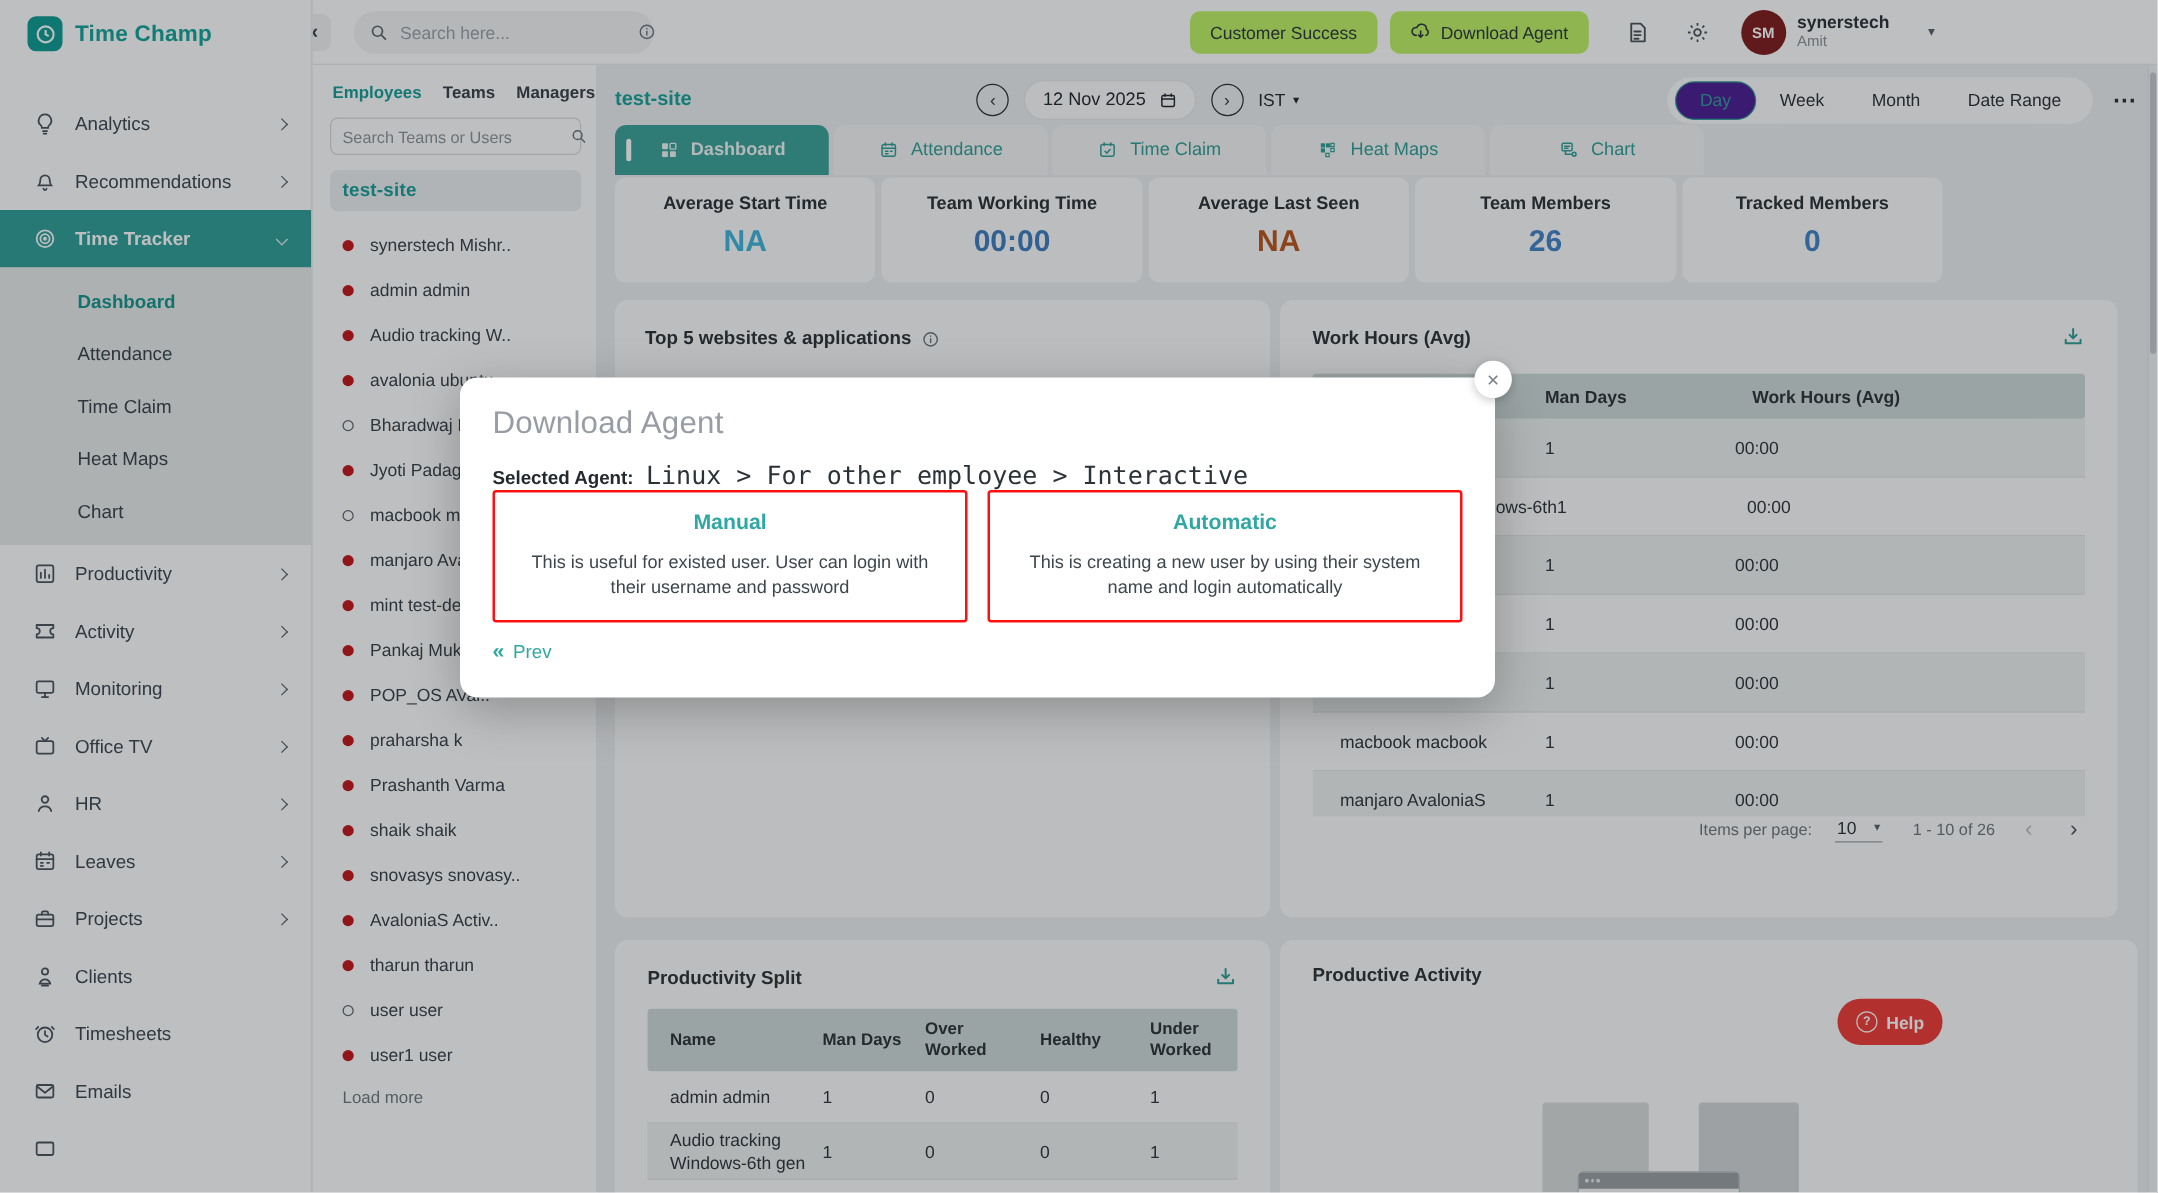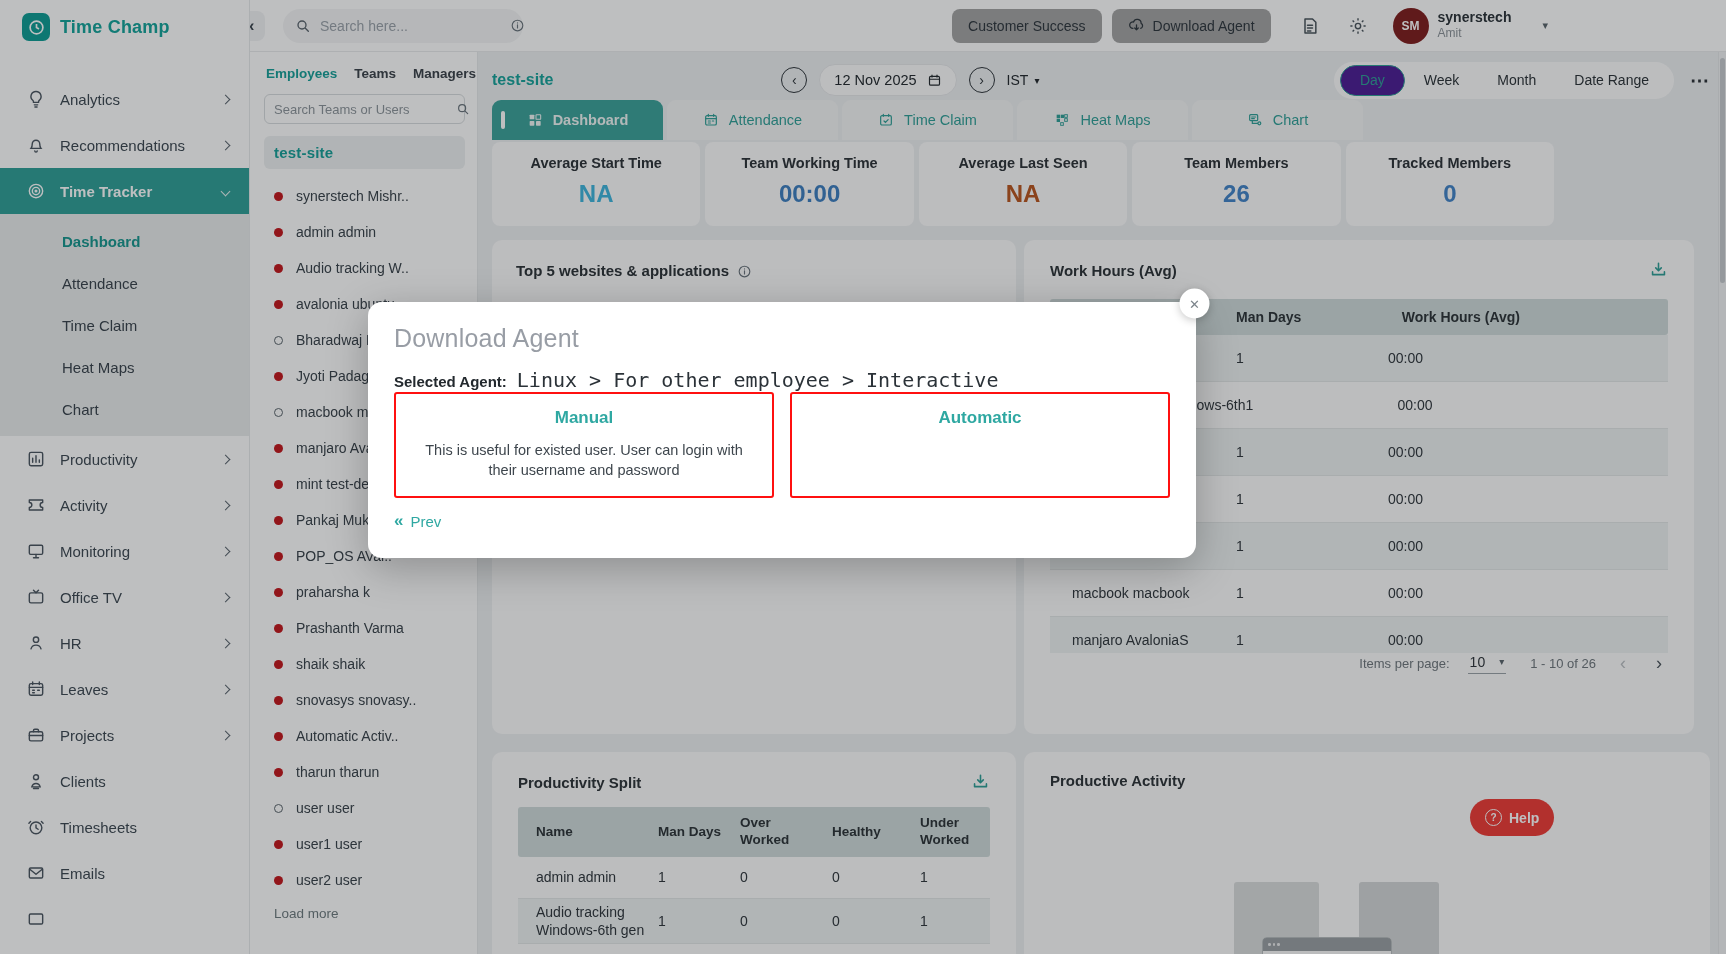--- a/index.html
+++ b/index.html
@@ -27,21 +27,21 @@
   .sub-item{height:42px;display:flex;align-items:center;padding-left:62px;font-size:15px;color:#39434c;cursor:pointer}
   .sub-item.active{color:#17968e;font-weight:600}
 
   
   .topbar{position:absolute;left:250px;right:0;top:0;height:52px;background:#fff;border-bottom:1px solid #e9ebec;display:flex;align-items:center;z-index:9;padding-left:0}
   .collapse-btn{margin-left:-15px;width:30px;height:30px;border-radius:8px;background:#f2f3f5;color:#39434c;font-size:16px;font-weight:bold;display:flex;align-items:center;justify-content:center;cursor:pointer}
   .tb-search{margin-left:18px;width:240px;height:34px;border-radius:18px;background:#f4f5f6;display:flex;align-items:center;padding:0 12px;gap:9px}
   .tb-search input{flex:1;font-size:14px;color:#39434c}
   .tb-search input::placeholder{color:#9aa1a9}
   .tb-right{margin-left:auto;display:flex;align-items:center;margin-right:178px}
-  .tb-pill{height:34px;border-radius:8px;background:#a3a3a3;display:flex;align-items:center;gap:8px;padding:0 16px;font-size:14px;color:#2e363d;cursor:pointer;white-space:nowrap}
+  .tb-pill{height:34px;border-radius:8px;background:#bef264;display:flex;align-items:center;gap:8px;padding:0 16px;font-size:14px;color:#2e363d;cursor:pointer;white-space:nowrap}
   .tb-icon-btn{width:34px;height:34px;display:flex;align-items:center;justify-content:center;color:#4a545c;cursor:pointer}
   .avatar{width:36px;height:36px;border-radius:50%;background:#7f1d1d;color:#fff;font-size:12px;font-weight:bold;display:flex;align-items:center;justify-content:center}
   .tb-user{display:flex;align-items:center;gap:9px;margin-left:18px;cursor:pointer}
   .tb-user .nm{font-size:14px;color:#2b3238;font-weight:600;line-height:1.2}
   .tb-user .rl{font-size:12px;color:#8b9298;line-height:1.3}
   .tb-caret{color:#5a646c;font-size:11px;margin-left:22px}
 
   
   .emp-panel{position:absolute;left:250px;top:52px;width:228px;bottom:0;background:#fff;border-right:1px solid #e7e9eb;padding:14px 12px 0 14px;z-index:8;overflow:hidden}
   .emp-tabs{display:flex;gap:17px;align-items:center;padding-left:2px}
@@ -450,42 +450,38 @@
           <span class="user-name">shaik shaik</span>
         </div>
 
         <div class="user-item">
           <span class="user-dot filled"></span>
           <span class="user-name">snovasys snovasy..</span>
         </div>
 
         <div class="user-item">
           <span class="user-dot filled"></span>
-          <span class="user-name">Automatic Activ..</span>
+          <span class="user-name">AvaloniaS Activ..</span>
         </div>
 
         <div class="user-item">
           <span class="user-dot filled"></span>
           <span class="user-name">tharun tharun</span>
         </div>
 
         <div class="user-item">
           <span class="user-dot hollow"></span>
           <span class="user-name">user user</span>
         </div>
 
         <div class="user-item">
           <span class="user-dot filled"></span>
           <span class="user-name">user1 user</span>
         </div>
 
-        <div class="user-item">
-          <span class="user-dot filled"></span>
-          <span class="user-name">user2 user</span>
-        </div>
       </div>
     <div class="load-more">Load more</div>
   </section>
 
   <main class="main">
     <div class="main-head">
       <span class="main-title">test-site</span>
       <div class="date-nav">
         <span class="circ-btn">‹</span>
         <span class="date-pill">
@@ -758,20 +754,21 @@
     </div>
     <div class="opt-row">
 
         <div class="opt-card">
           <div class="opt-title">Manual</div>
           <div class="opt-desc">This is useful for existed user. User can login with their username and password</div>
         </div>
 
         <div class="opt-card">
           <div class="opt-title">Automatic</div>
+          <div class="opt-desc">This is creating a new user by using their system name and login automatically</div>
         </div>
       </div>
     <div class="prev-link">
       <span class="pvi">«</span>
       <span>Prev</span>
     </div>
   </div>
 
 </div>
 

